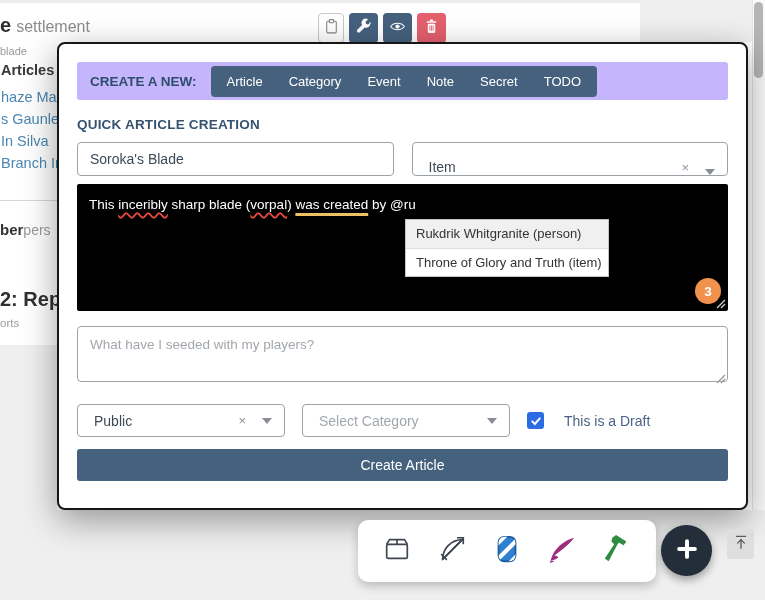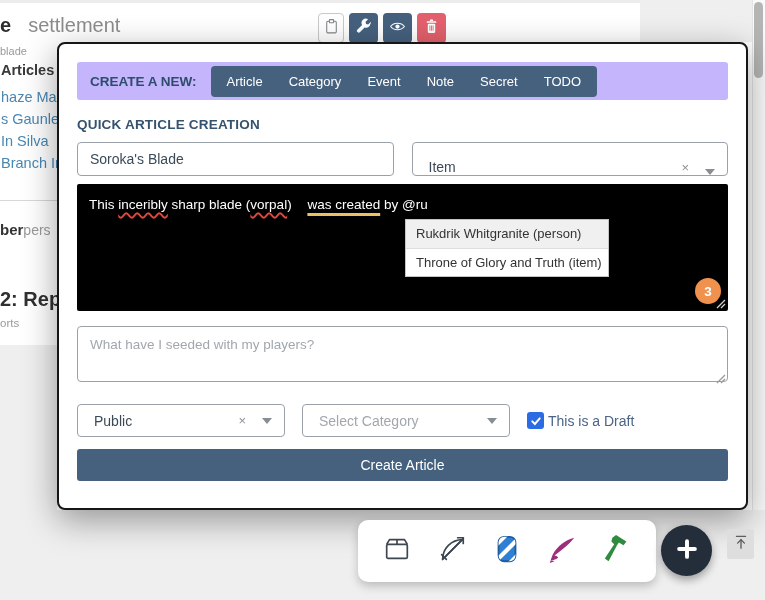--- a/index.html
+++ b/index.html
@@ -4,21 +4,21 @@
 <style>
   * { margin:0; padding:0; box-sizing:border-box; }
   html,body { width:765px; height:600px; }
   body { font-family:"Liberation Sans", sans-serif; background:#fff; overflow:hidden; }
   .stage { position:relative; width:765px; height:600px; background:#fff; overflow:hidden; }
 
   
   .top-hairline { position:absolute; left:0; top:0; width:752px; height:3px; background:#ececec; }
   .bg-title { position:absolute; left:0; top:14px; white-space:nowrap; }
   .bg-title .big { font-size:20px; font-weight:bold; color:#2d2d2d; }
-  .bg-title .sub { font-size:20px; color:#8c8c8c; margin-left:17px; }
+  .bg-title .sub { font-size:16px; color:#8c8c8c; margin-left:5px; }
   .bg-frag-top { position:absolute; left:0; top:45px; font-size:11px; color:#9a9a9a; }
   .bg-articles { position:absolute; left:1px; top:62px; font-size:14.5px; font-weight:bold; color:#3a3a3a; }
   .bg-link { position:absolute; left:1px; font-size:14.5px; color:#4a87b3; cursor:pointer; white-space:nowrap; }
   .bg-divider { position:absolute; left:0; top:200px; width:57px; height:1px; background:#d8d8d8; }
   .bg-member { position:absolute; left:0; top:221px; white-space:nowrap; }
   .bg-member .b { font-size:15px; font-weight:bold; color:#333; }
   .bg-member .s { font-size:14px; color:#9a9a9a; }
   .bg-report { position:absolute; left:0; top:288px; font-size:20px; font-weight:600; color:#303030; white-space:nowrap; }
   .bg-report-small { position:absolute; left:0; top:317px; font-size:11.5px; color:#9a9a9a; }
   .left-gray { position:absolute; left:0; top:345px; width:57px; height:255px; background:#efefef; }
@@ -53,21 +53,21 @@
   .sel-value.ph { color:#a1a7ad; }
   .sel-clear { font-size:13px; color:#8b9197; margin-right:16px; cursor:pointer; }
   .caret { width:0; height:0; border-left:5px solid transparent; border-right:5px solid transparent;
            border-top:6px solid #878d93; margin-right:12px; }
 
   .editor { position:relative; margin-top:8px; height:127px; background:#000; border-radius:2px; }
   .editor-text { padding:11px 12px; font-size:13.5px; color:#fff; line-height:1.45; }
   .sp-red { text-decoration:underline; text-decoration-style:wavy; text-decoration-color:#e2483d;
             text-decoration-thickness:2px; text-underline-offset:3px; }
   .sp-yellow { text-decoration:underline; text-decoration-style:solid; text-decoration-color:#eec065;
-               text-decoration-thickness:3px; text-underline-offset:4px;margin-left:12px; }
+               text-decoration-thickness:3px; text-underline-offset:4px; }
   .autocomplete { position:absolute; left:328px; top:35px; width:204px; background:#fff;
                   border:1px solid #c4c4c4; box-shadow:0 2px 6px rgba(0,0,0,.3); }
   .ac-item { height:28px; line-height:28px; padding-left:10px; font-size:13px; color:#333; cursor:pointer; white-space:nowrap; }
   .ac-item.selected { background:#f0f0f0; }
   .ac-item + .ac-item { border-top:1px solid #ddd; }
   .badge { position:absolute; right:7px; bottom:7px; width:26px; height:26px; border-radius:50%;
            background:#f0914e; color:#fff; font-size:13.5px; font-weight:bold; display:flex;
            align-items:center; justify-content:center; box-shadow:0 1px 2px rgba(0,0,0,.4); }
   .rs { position:absolute; right:2px; bottom:2px; width:10px; height:10px; }
 
@@ -75,21 +75,21 @@
   .seeds { width:100%; height:56px; border:1px solid #9aa1a9; border-radius:4px; resize:none;
            padding:10px 12px; font-size:13.5px; color:#3c4a57; font-family:"Liberation Sans", sans-serif; outline:none; }
   .seeds::placeholder { color:#a1a7ad; }
 
   .row3 { display:flex; align-items:center; margin-top:18px; }
   .sel-sm { width:208px; height:33px; border:1px solid #9aa1a9; border-radius:4px; display:flex; align-items:center; }
   .sel-sm + .sel-sm { margin-left:17px; }
   .draft-group { display:flex; align-items:center; margin-left:17px; cursor:pointer; }
   .checkbox { width:17px; height:17px; background:#2b6be4; border-radius:3px; display:flex; align-items:center; justify-content:center; }
   .checkbox svg { width:12px; height:12px; }
-  .draft-label { margin-left:4px; font-size:14px; color:#4a6488; }
+  .draft-label { margin-left:20px; font-size:14px; color:#4a6488; }
 
   .submit { margin-top:12px; width:100%; height:32px; background:#45617e; border:none; border-radius:3px;
             color:#fff; font-size:14px; font-family:"Liberation Sans", sans-serif; cursor:pointer; }
 
   
   .quickbar { position:absolute; left:358px; top:520px; width:298px; height:62px; background:#fff;
               border-radius:10px; box-shadow:0 4px 10px rgba(0,0,0,.22); display:flex;
               align-items:center; justify-content:space-around; padding:0 12px; z-index:20; }
   .qb-btn { width:34px; height:34px; display:flex; align-items:center; justify-content:center; cursor:pointer; }
   .qb-btn svg { width:30px; height:30px; }

